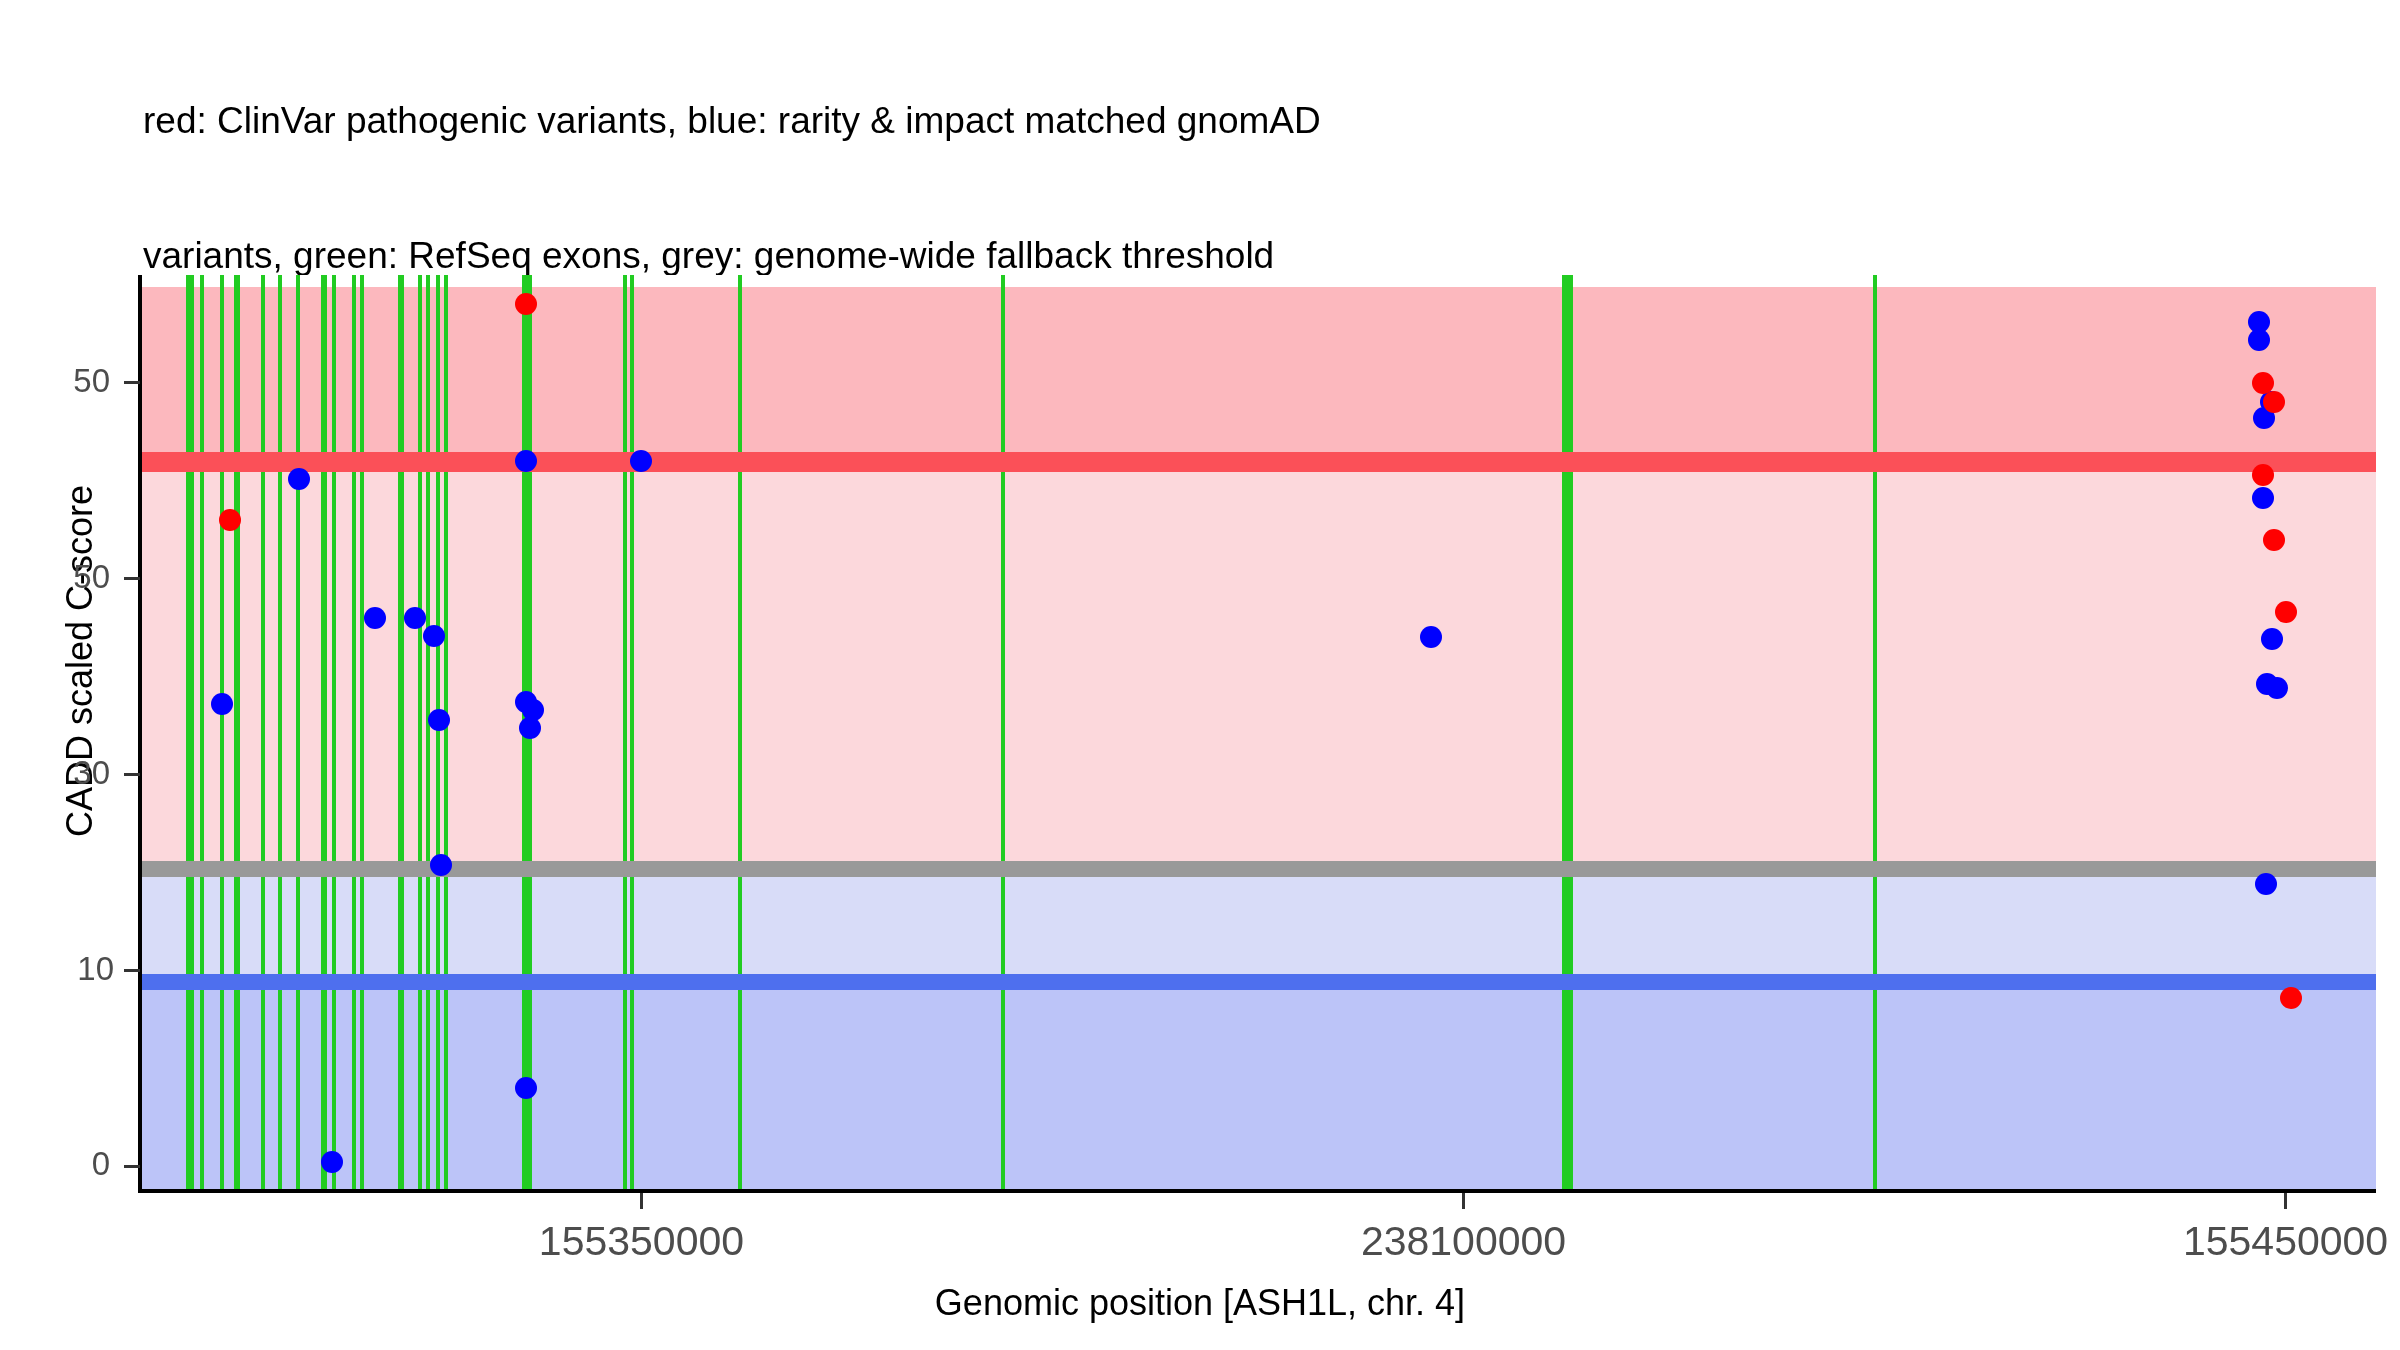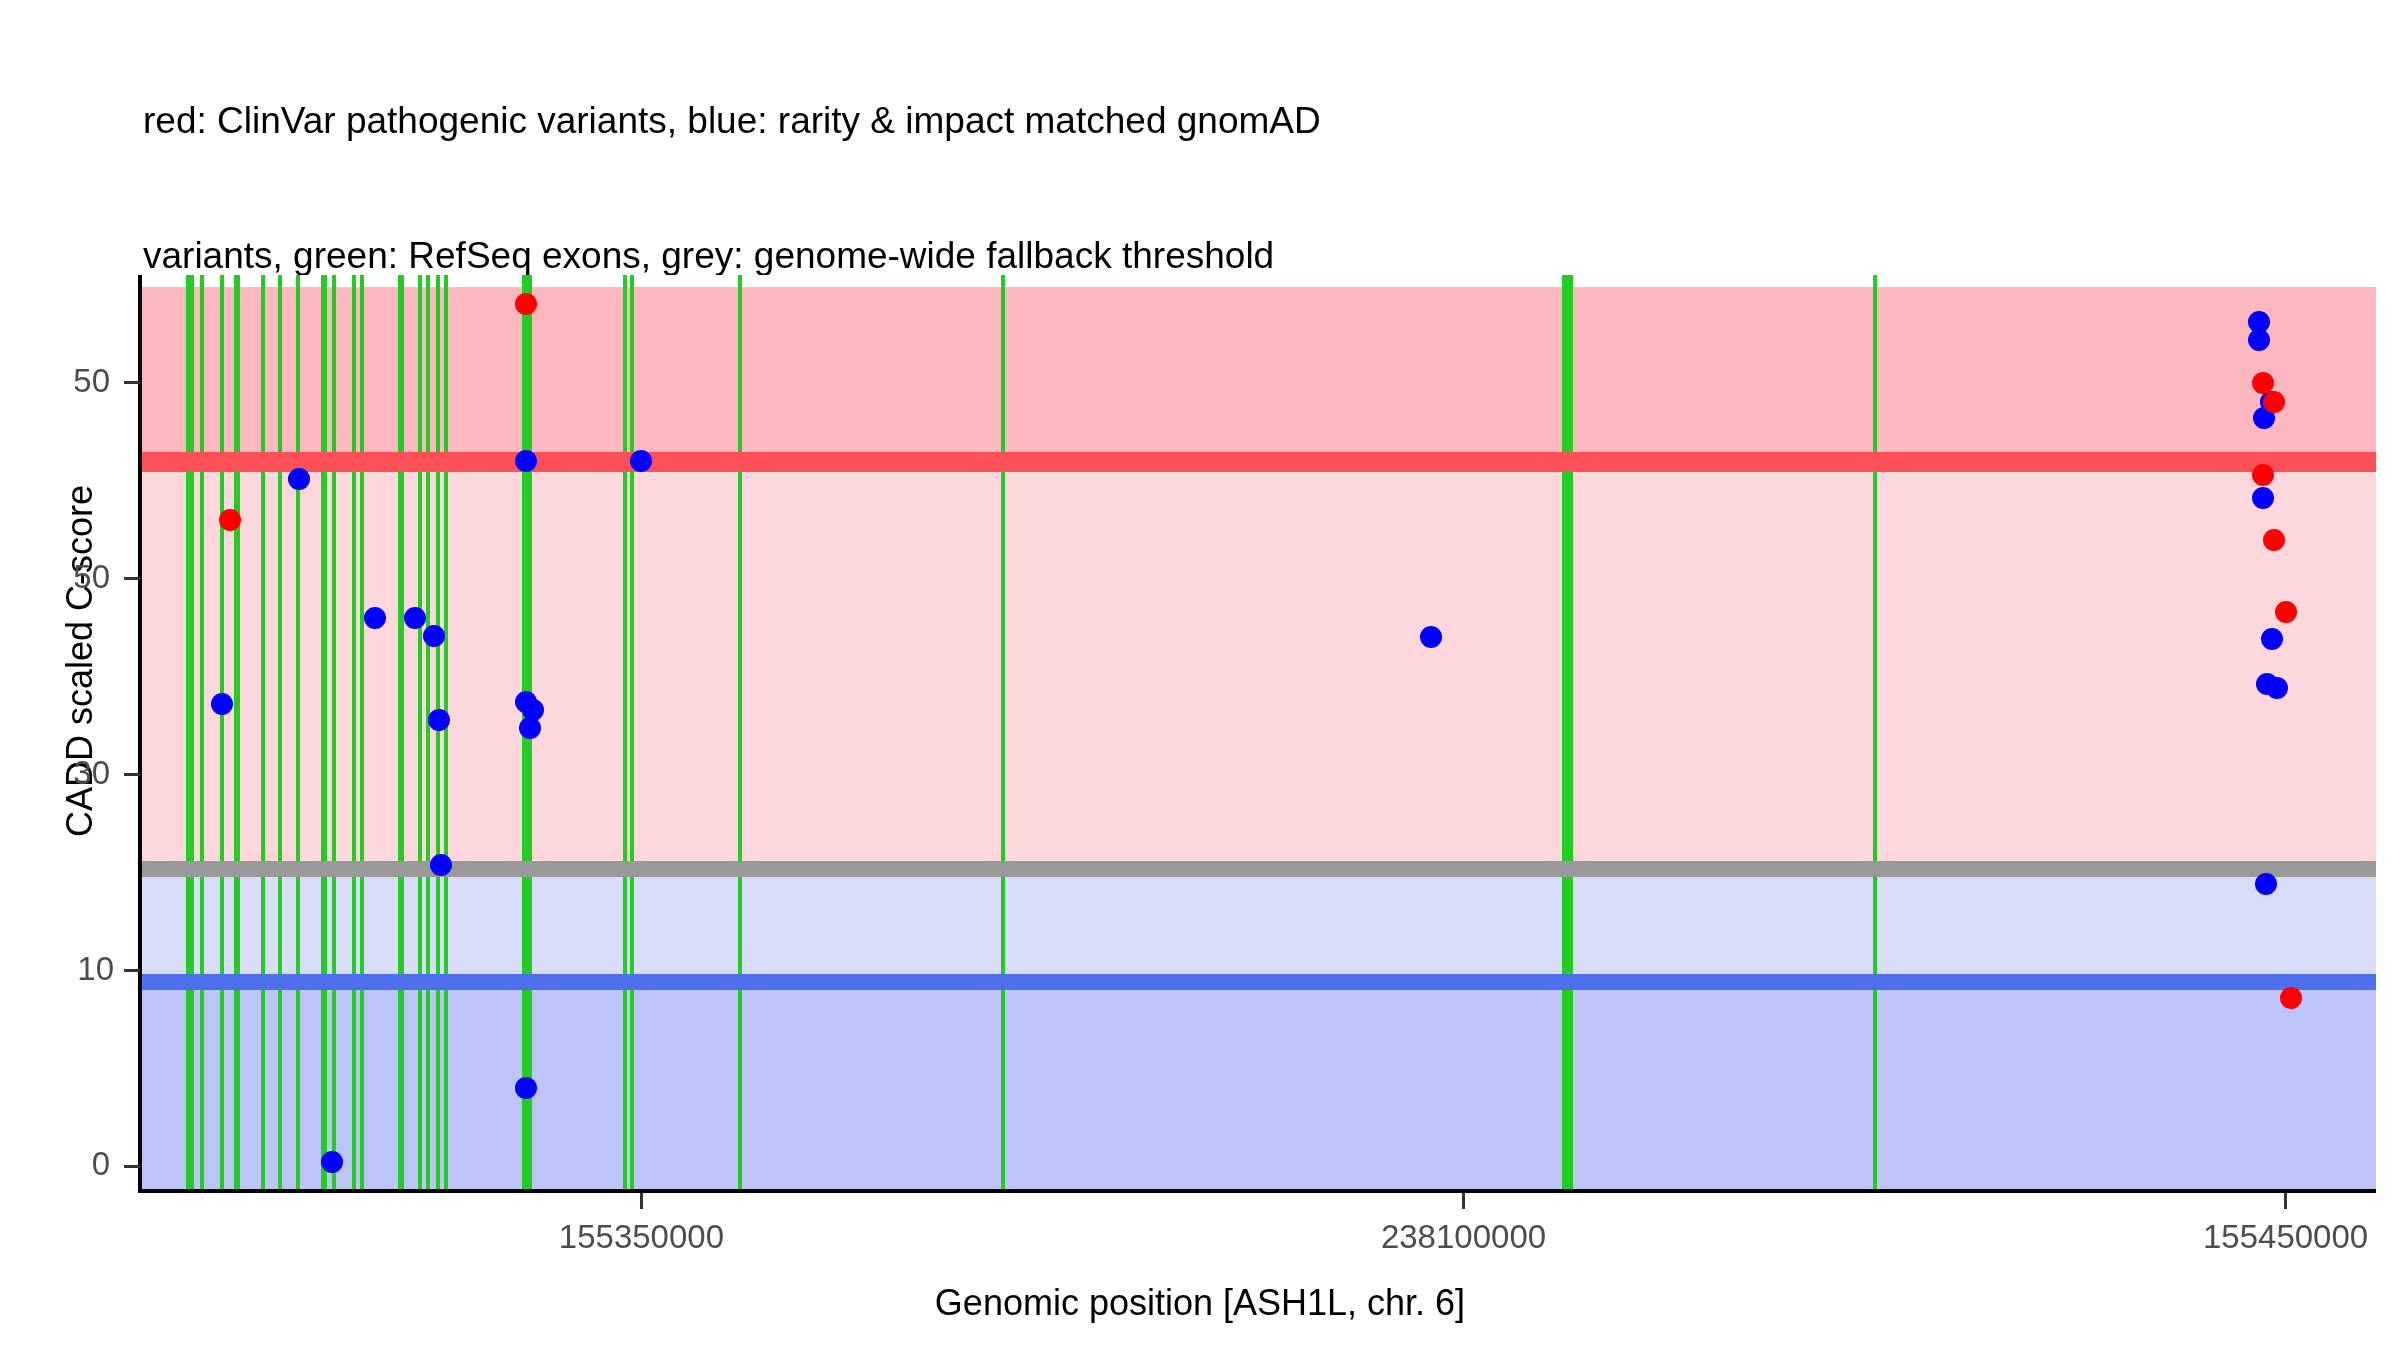--- a/index.html
+++ b/index.html
@@ -31,21 +31,21 @@
 
   
   #axis-x-line{position:absolute;left:140px;top:1189px;width:2236px;height:4px;background:#000;}
   #axis-y-line{position:absolute;left:138px;top:275px;width:4px;height:918px;background:#000;}
   .ytick{position:absolute;left:124px;width:16px;height:3px;background:#333;}
   .ylabel-txt{
     position:absolute;text-align:right;font-size:33px;color:#4d4d4d;
     width:90px;
   }
   .xtick{position:absolute;top:1193px;width:3px;height:16px;background:#333;}
-  .xtlab{position:absolute;top:1218px;font-size:33px;color:#4d4d4d;text-align:center;
+  .xtlab{position:absolute;top:1218px;font-size:41px;color:#4d4d4d;text-align:center;
          width:260px;}
   #ylabel{
     position:absolute;left:-360px;top:640px;width:880px;
     transform:rotate(-90deg);transform-origin:center center;
     text-align:center;font-size:36px;color:#000;
   }
   #xlabel{
     position:absolute;left:0;top:1282px;width:2400px;
     text-align:center;font-size:36px;color:#000;
   }
@@ -124,21 +124,21 @@
       <div class="pt red" style="left: 2111.56px; top: 188.85px; width: 22px; height: 22px;"></div>
       <div class="pt red" style="left: 2123.06px; top: 253.507px; width: 22px; height: 22px;"></div>
       <div class="pt red" style="left: 2134.57px; top: 326.002px; width: 22px; height: 22px;"></div>
       <div class="pt red" style="left: 2139.51px; top: 711.987px; width: 22px; height: 22px;"></div>
     </div>
 
   <div id="axis-y-line"></div>
   <div id="axis-x-line"></div>
 
   <div id="ylabel">CADD scaled C-score</div>
-  <div id="xlabel">Genomic position [ASH1L, chr. 6]</div>
+  <div id="xlabel">Genomic position [ASH1L, chr. 4]</div>
 
 <div class="ytick" style="top: 1164.99px;"></div>
     <div class="ylabel-txt" style="left: 20px; top: 1145.49px;">0</div>
     <div class="ytick" style="top: 969.057px;"></div>
     <div class="ylabel-txt" style="left: 24px; top: 949.557px;">10</div>
     <div class="ytick" style="top: 773.125px;"></div>
     <div class="ylabel-txt" style="left: 20px; top: 753.625px;">30</div>
     <div class="ytick" style="top: 577.194px;"></div>
     <div class="ylabel-txt" style="left: 20px; top: 557.694px;">50</div>
     <div class="ytick" style="top: 381.262px;"></div>

